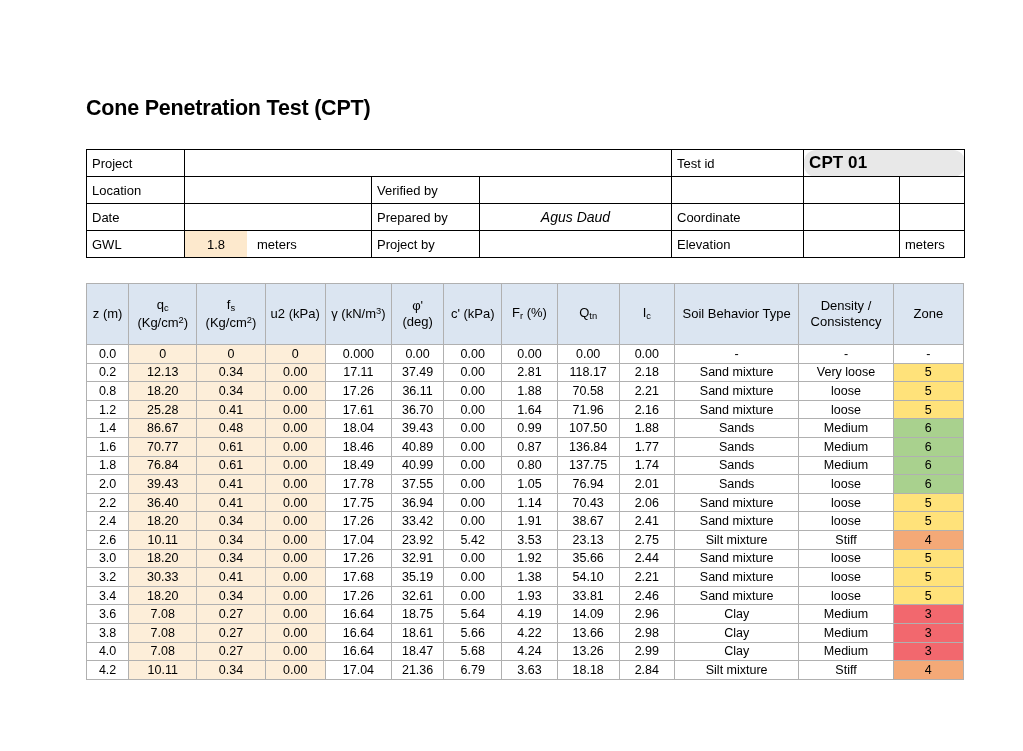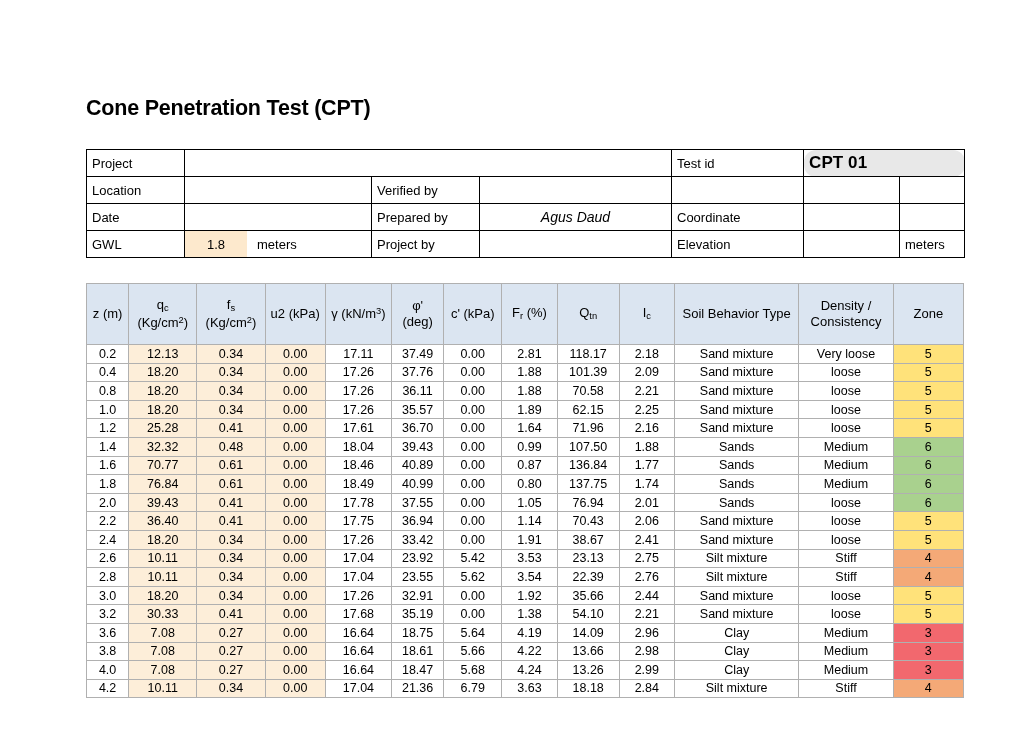--- a/index.html
+++ b/index.html
@@ -205,97 +205,82 @@
             <th><span>F<sub>r</sub> (%)</span></th>
             <th><span>Q<sub>tn</sub></span></th>
             <th><span>I<sub>c</sub></span></th>
             <th><span>Soil Behavior Type</span></th>
             <th><span>Density /</span><span class="sub">Consistency</span></th>
             <th><span>Zone</span></th>
           </tr>
       </thead>
       <tbody id="body-rows">
           <tr>
+            <td>0.0</td>
+            <td class="inp">0</td>
+            <td class="inp">0</td>
+            <td class="inp">0</td>
+            <td>0.000</td>
+            <td>0.00</td>
+            <td>0.00</td>
+            <td>0.00</td>
+            <td>0.00</td>
+            <td>0.00</td>
+            <td>-</td>
+            <td>-</td>
+            <td>-</td>
+          </tr>
+          <tr>
             <td>0.2</td>
             <td class="inp">12.13</td>
             <td class="inp">0.34</td>
             <td class="inp">0.00</td>
             <td>17.11</td>
             <td>37.49</td>
             <td>0.00</td>
             <td>2.81</td>
             <td>118.17</td>
             <td>2.18</td>
             <td>Sand mixture</td>
             <td>Very loose</td>
             <td style="background: rgb(255, 226, 122);">5</td>
           </tr>
           <tr>
-            <td>0.4</td>
-            <td class="inp">18.20</td>
-            <td class="inp">0.34</td>
-            <td class="inp">0.00</td>
-            <td>17.26</td>
-            <td>37.76</td>
-            <td>0.00</td>
-            <td>1.88</td>
-            <td>101.39</td>
-            <td>2.09</td>
-            <td>Sand mixture</td>
-            <td>loose</td>
-            <td style="background: rgb(255, 226, 122);">5</td>
-          </tr>
-          <tr>
             <td>0.8</td>
             <td class="inp">18.20</td>
             <td class="inp">0.34</td>
             <td class="inp">0.00</td>
             <td>17.26</td>
             <td>36.11</td>
             <td>0.00</td>
             <td>1.88</td>
             <td>70.58</td>
             <td>2.21</td>
             <td>Sand mixture</td>
             <td>loose</td>
             <td style="background: rgb(255, 226, 122);">5</td>
           </tr>
           <tr>
-            <td>1.0</td>
-            <td class="inp">18.20</td>
-            <td class="inp">0.34</td>
-            <td class="inp">0.00</td>
-            <td>17.26</td>
-            <td>35.57</td>
-            <td>0.00</td>
-            <td>1.89</td>
-            <td>62.15</td>
-            <td>2.25</td>
-            <td>Sand mixture</td>
-            <td>loose</td>
-            <td style="background: rgb(255, 226, 122);">5</td>
-          </tr>
-          <tr>
             <td>1.2</td>
             <td class="inp">25.28</td>
             <td class="inp">0.41</td>
             <td class="inp">0.00</td>
             <td>17.61</td>
             <td>36.70</td>
             <td>0.00</td>
             <td>1.64</td>
             <td>71.96</td>
             <td>2.16</td>
             <td>Sand mixture</td>
             <td>loose</td>
             <td style="background: rgb(255, 226, 122);">5</td>
           </tr>
           <tr>
             <td>1.4</td>
-            <td class="inp">32.32</td>
+            <td class="inp">86.67</td>
             <td class="inp">0.48</td>
             <td class="inp">0.00</td>
             <td>18.04</td>
             <td>39.43</td>
             <td>0.00</td>
             <td>0.99</td>
             <td>107.50</td>
             <td>1.88</td>
             <td>Sands</td>
             <td>Medium</td>
@@ -385,35 +370,20 @@
             <td>23.92</td>
             <td>5.42</td>
             <td>3.53</td>
             <td>23.13</td>
             <td>2.75</td>
             <td>Silt mixture</td>
             <td>Stiff</td>
             <td style="background: rgb(244, 169, 119);">4</td>
           </tr>
           <tr>
-            <td>2.8</td>
-            <td class="inp">10.11</td>
-            <td class="inp">0.34</td>
-            <td class="inp">0.00</td>
-            <td>17.04</td>
-            <td>23.55</td>
-            <td>5.62</td>
-            <td>3.54</td>
-            <td>22.39</td>
-            <td>2.76</td>
-            <td>Silt mixture</td>
-            <td>Stiff</td>
-            <td style="background: rgb(244, 169, 119);">4</td>
-          </tr>
-          <tr>
             <td>3.0</td>
             <td class="inp">18.20</td>
             <td class="inp">0.34</td>
             <td class="inp">0.00</td>
             <td>17.26</td>
             <td>32.91</td>
             <td>0.00</td>
             <td>1.92</td>
             <td>35.66</td>
             <td>2.44</td>
@@ -425,20 +395,35 @@
             <td>3.2</td>
             <td class="inp">30.33</td>
             <td class="inp">0.41</td>
             <td class="inp">0.00</td>
             <td>17.68</td>
             <td>35.19</td>
             <td>0.00</td>
             <td>1.38</td>
             <td>54.10</td>
             <td>2.21</td>
+            <td>Sand mixture</td>
+            <td>loose</td>
+            <td style="background: rgb(255, 226, 122);">5</td>
+          </tr>
+          <tr>
+            <td>3.4</td>
+            <td class="inp">18.20</td>
+            <td class="inp">0.34</td>
+            <td class="inp">0.00</td>
+            <td>17.26</td>
+            <td>32.61</td>
+            <td>0.00</td>
+            <td>1.93</td>
+            <td>33.81</td>
+            <td>2.46</td>
             <td>Sand mixture</td>
             <td>loose</td>
             <td style="background: rgb(255, 226, 122);">5</td>
           </tr>
           <tr>
             <td>3.6</td>
             <td class="inp">7.08</td>
             <td class="inp">0.27</td>
             <td class="inp">0.00</td>
             <td>16.64</td>

